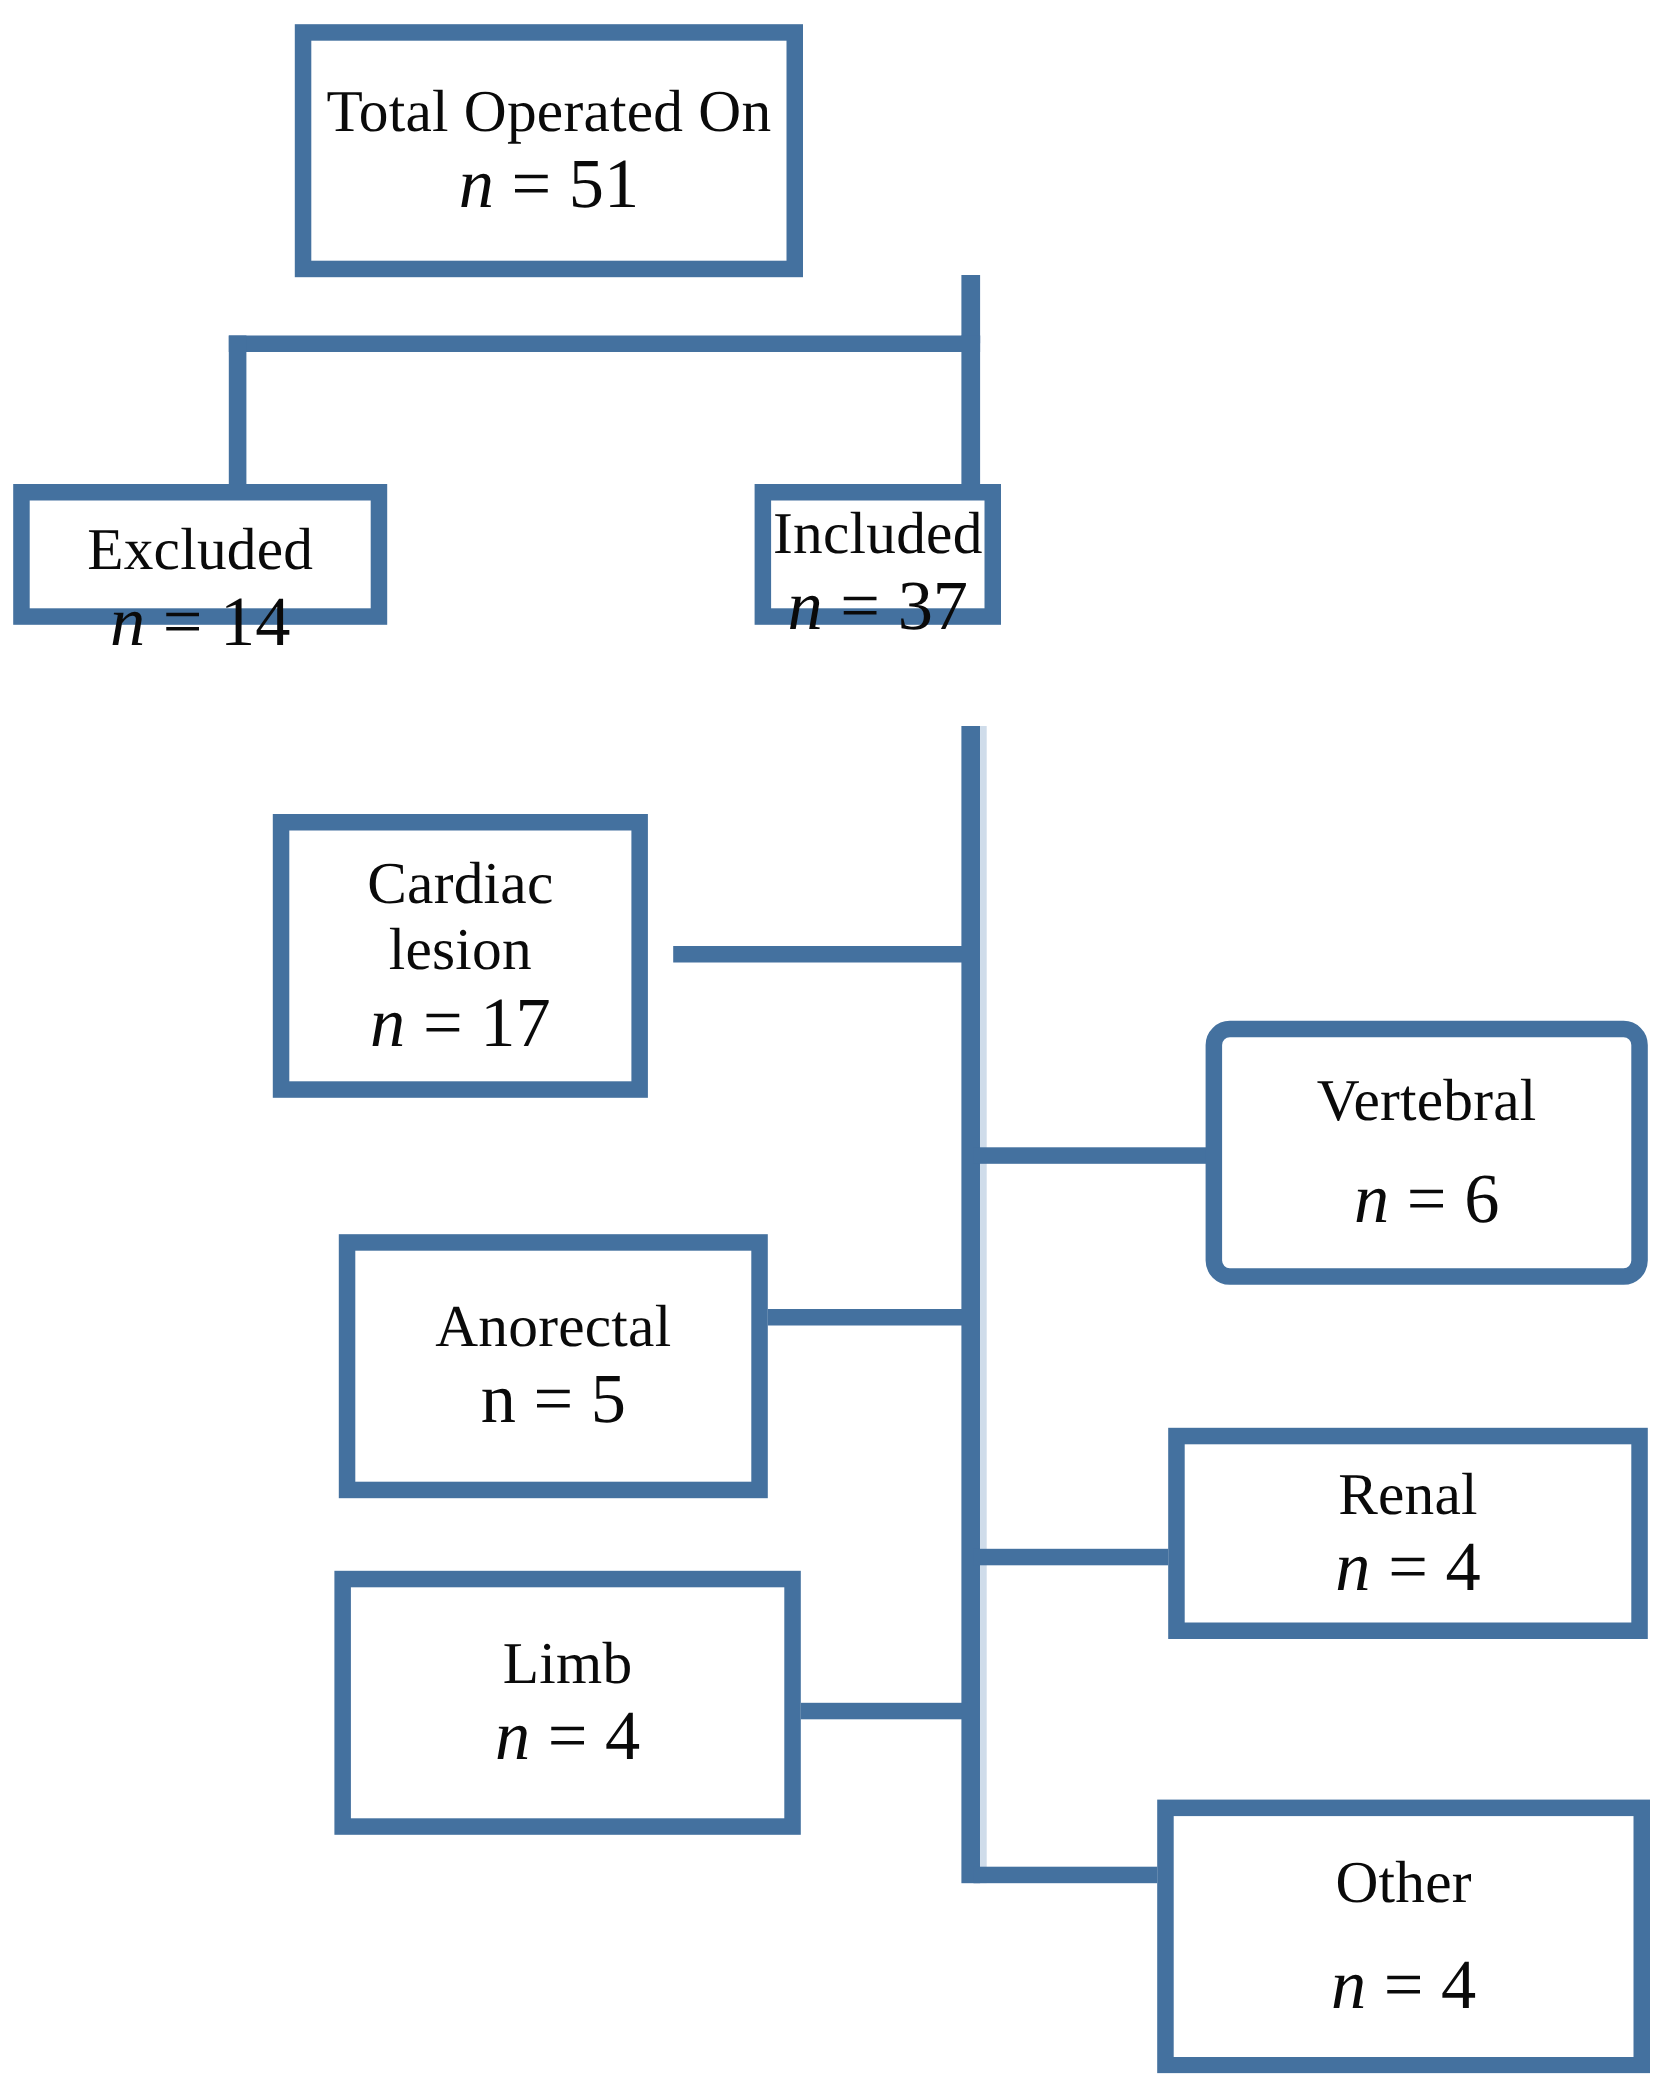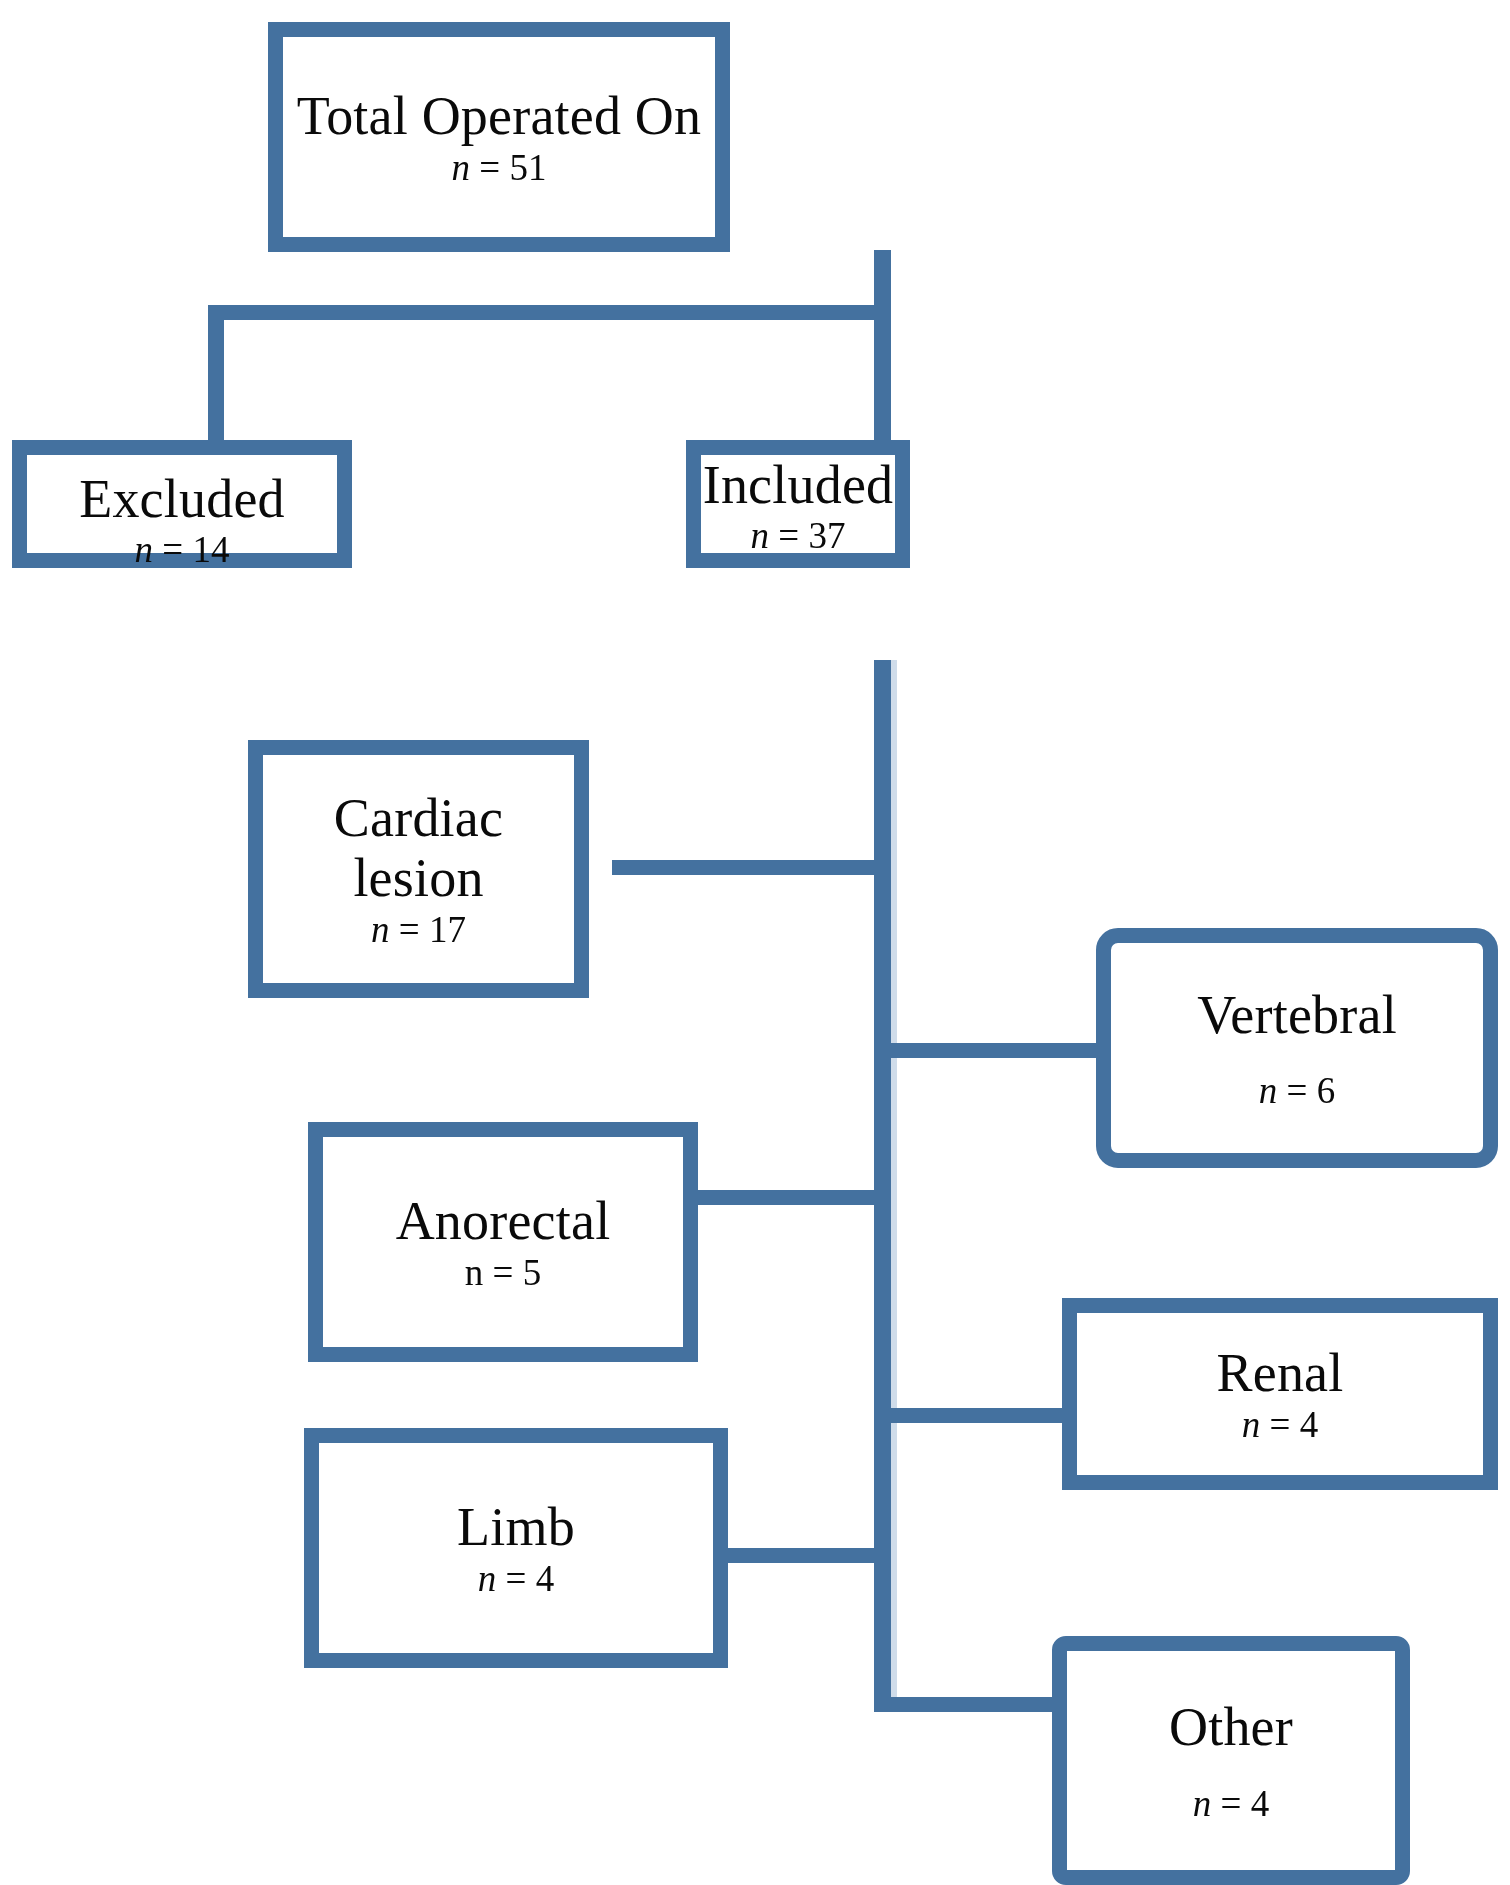--- a/index.html
+++ b/index.html
@@ -28,21 +28,21 @@
     z-index: 3;
   }
   .node .line {
     display: block;
     font-size: 54px;
     line-height: 1.12;
     letter-spacing: 0.2px;
     white-space: nowrap;
   }
   .node .count {
-    font-size: 37px;
+    font-size: 64px;
     line-height: 1.12;
     white-space: nowrap;
   }
   .count .n-ital { font-style: italic; }
   .count .n-up   { font-style: normal; }
 
   .conn {
     position: absolute;
     background: #44719F;
     z-index: 1;
@@ -119,18 +119,18 @@
   <div class="node" style="left:1062px; top:1298px; width:436px; height:192px;">
     <span class="line">Renal</span>
     <span class="count"><i class="n-ital">n</i><span> = </span><span>4</span></span>
   </div>
 
   <div class="node" style="left:304px; top:1428px; width:424px; height:240px;">
     <span class="line">Limb</span>
     <span class="count"><i class="n-ital">n</i><span> = </span><span>4</span></span>
   </div>
 
-  <div class="node" style="left:1052px; top:1636px; width:358px; height:249px;border-radius:14px;">
+  <div class="node" style="left:1052px; top:1636px; width:448px; height:249px;">
     <span class="line">Other</span>
     <span class="count" style="margin-top:26px;"><i class="n-ital">n</i><span> = </span><span>4</span></span>
   </div>
 
 </div>
 
 </body></html>

